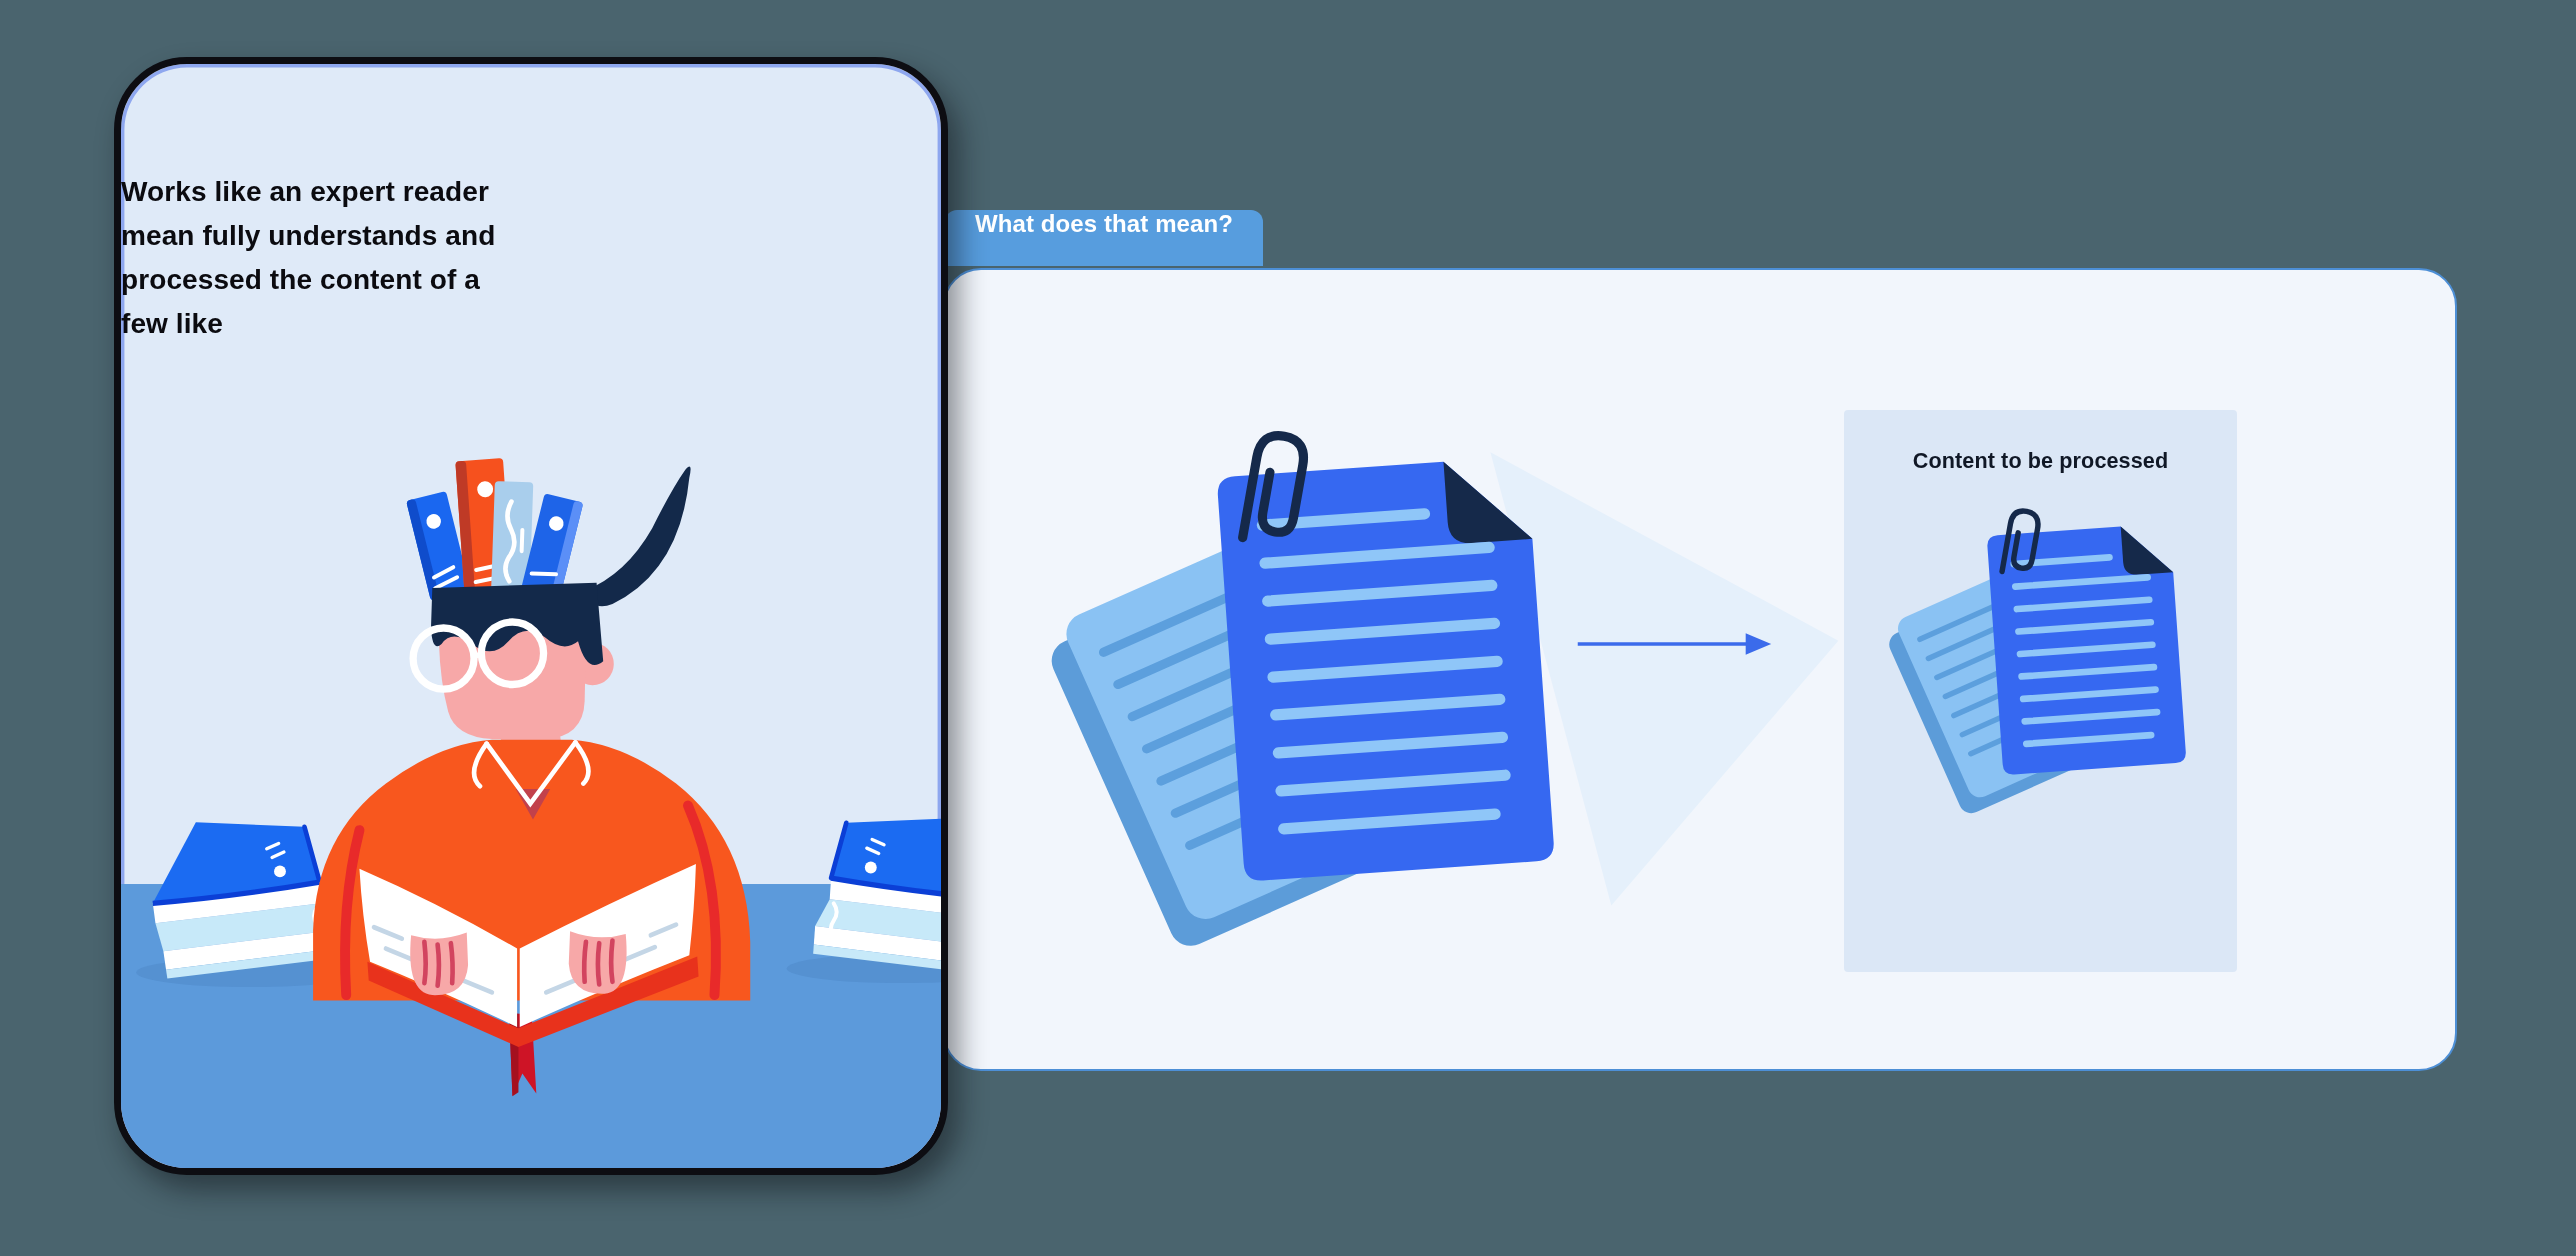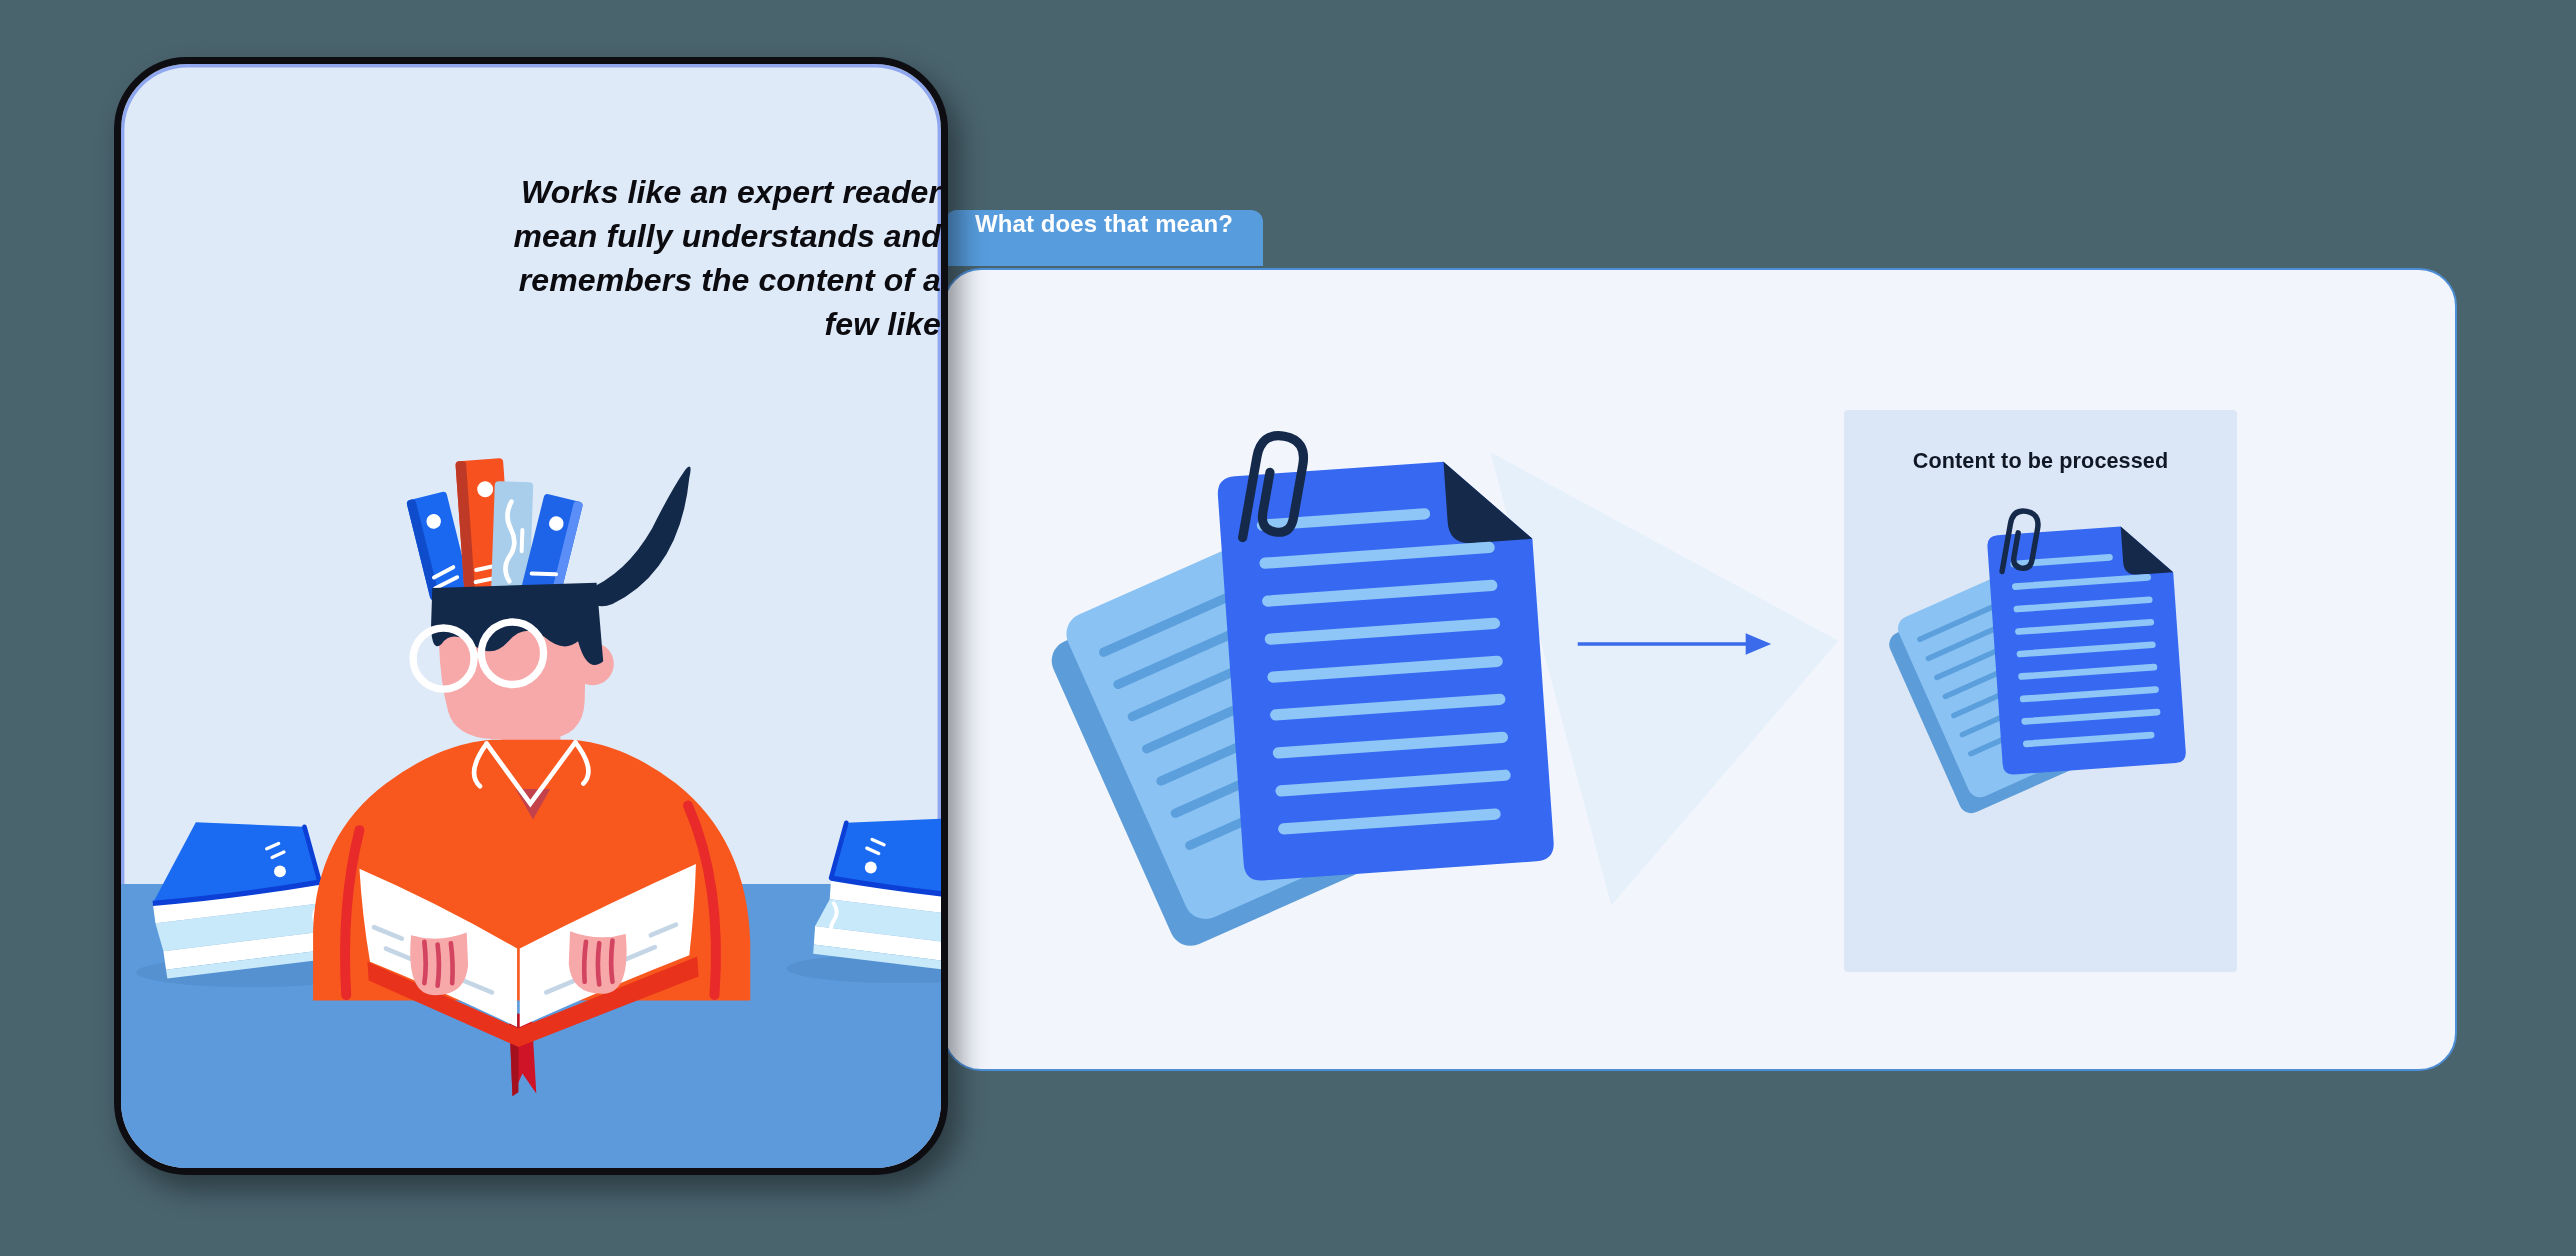--- a/index.html
+++ b/index.html
@@ -40,22 +40,22 @@
 
   
   .card{
     position:absolute;left:114px;top:57px;width:834px;height:1118px;
     background:var(--cardBg);border:7.4px solid var(--cardBorder);border-radius:73px;
     box-shadow:inset 0 0 0 3.4px rgba(74,111,232,.55), 10.8px 15px 28px rgba(8,12,16,.45);
     overflow:hidden;z-index:3;
   }
   .card-art{position:absolute;inset:0;width:100%;height:100%;}
   .card-text{
-    position:absolute;left:0;right:0;top:106px;text-align:right;z-index:2;
-    color:var(--ink);font-size:32px;line-height:44px;font-weight:700;letter-spacing:0.1px;font-style:italic;
+    position:absolute;left:0;right:0;top:106px;text-align:left;z-index:2;
+    color:var(--ink);font-size:28px;line-height:44px;font-weight:700;letter-spacing:0.1px;
   }
 </style>
 </head>
 <body>
 
 <svg width="0" height="0" style="position:absolute" aria-hidden="true">
   <defs>
     <symbol id="doc-stack" viewBox="0 0 760 780">
 
       <rect x="84" y="221" width="330" height="470" rx="30" fill="var(--docShadow)" transform="rotate(-24 280 450)"></rect>
@@ -117,21 +117,21 @@
       <svg class="mini-doc" width="317" height="350" viewBox="0 0 760 780">
         <use href="#doc-stack" x="0" y="0" width="760" height="780"></use>
       </svg>
     </div>
   </div>
 
   <div class="card">
     <div class="card-text">
       <div>Works like an expert reader</div>
       <div>mean fully understands and</div>
-      <div>remembers the content of a</div>
+      <div>processed the content of a</div>
       <div>few like</div>
     </div>
 
     <svg class="card-art" viewBox="0 0 1238 1660" preserveAspectRatio="none">
       <defs>
         <g id="desk-stack">
           <ellipse cx="195" cy="1366" rx="172" ry="22" fill="#4D87C8" opacity="0.5"></ellipse>
 
           <path d="M 52,1292 L 302,1262 L 324,1302 L 64,1334 Z" fill="var(--deskBookLight)"></path>
           <path d="M 64,1334 L 324,1302 L 326,1330 L 68,1362 Z" fill="var(--white)"></path>

